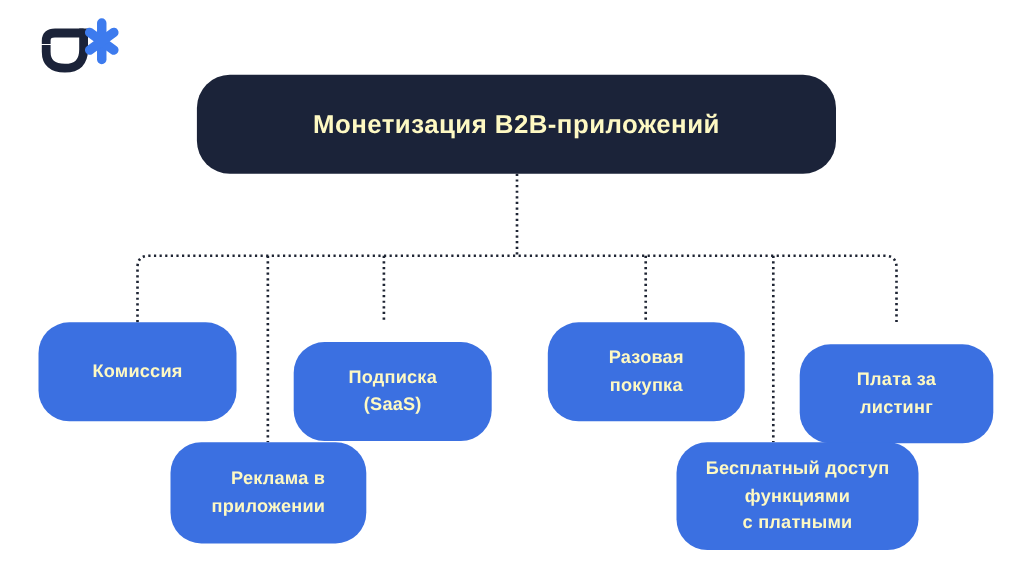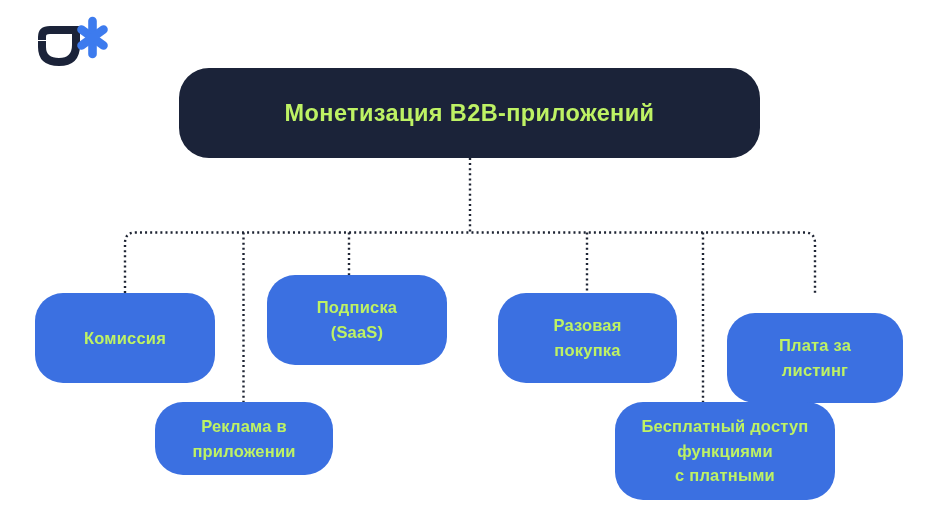--- a/index.html
+++ b/index.html
@@ -23,21 +23,21 @@
     stroke-width:2.4;
     stroke-dasharray:2 3.1;
     stroke-linecap:butt;
   }
 
   
   .node{
     position:absolute;
     display:flex;align-items:center;justify-content:center;
     text-align:center;
-    color:#bef264;
+    color:#fef9c3;
     font-weight:700;
     box-sizing:border-box;
   }
   .node-root{
     left:179px;top:68px;width:581px;height:90px;
     background:#1b2339;
     border-radius:30px;
     font-size:23.5px;
     letter-spacing:0.4px;
   }
@@ -45,24 +45,24 @@
     background:#3b70e1;
     border-radius:28px;
     font-size:16.5px;
     letter-spacing:0.2px;
     line-height:1.5;
     padding:8px 24px;
   }
   .node-child .line{display:block;white-space:nowrap;}
 
   #node-commission{left:35px;top:293px;width:180px;height:90px;}
-  #node-subscription{left:267px;top:275px;width:180px;height:90px;}
+  #node-subscription{left:267px;top:311px;width:180px;height:90px;}
   #node-one-time{left:498px;top:293px;width:179px;height:90px;}
   #node-listing{left:727px;top:293px;width:176px;height:90px;margin-top:20px;}
-  #node-in-app-ads{left:155px;top:402px;width:178px;height:73px;}
+  #node-in-app-ads{left:155px;top:402px;width:178px;height:92px;text-align:right;}
   #node-freemium{left:615px;top:402px;width:220px;height:98px;}
 </style>
 </head>
 <body>
 
 <div class="canvas">
 
   <svg class="logo" viewBox="0 0 84 60" aria-hidden="true">
     <g>
       <path d="M 46 12 V 31 Q 46 48 29 48 Q 12 48 12 33 V 27" fill="none" stroke="#1b2339" stroke-width="8" stroke-linecap="butt"></path>

